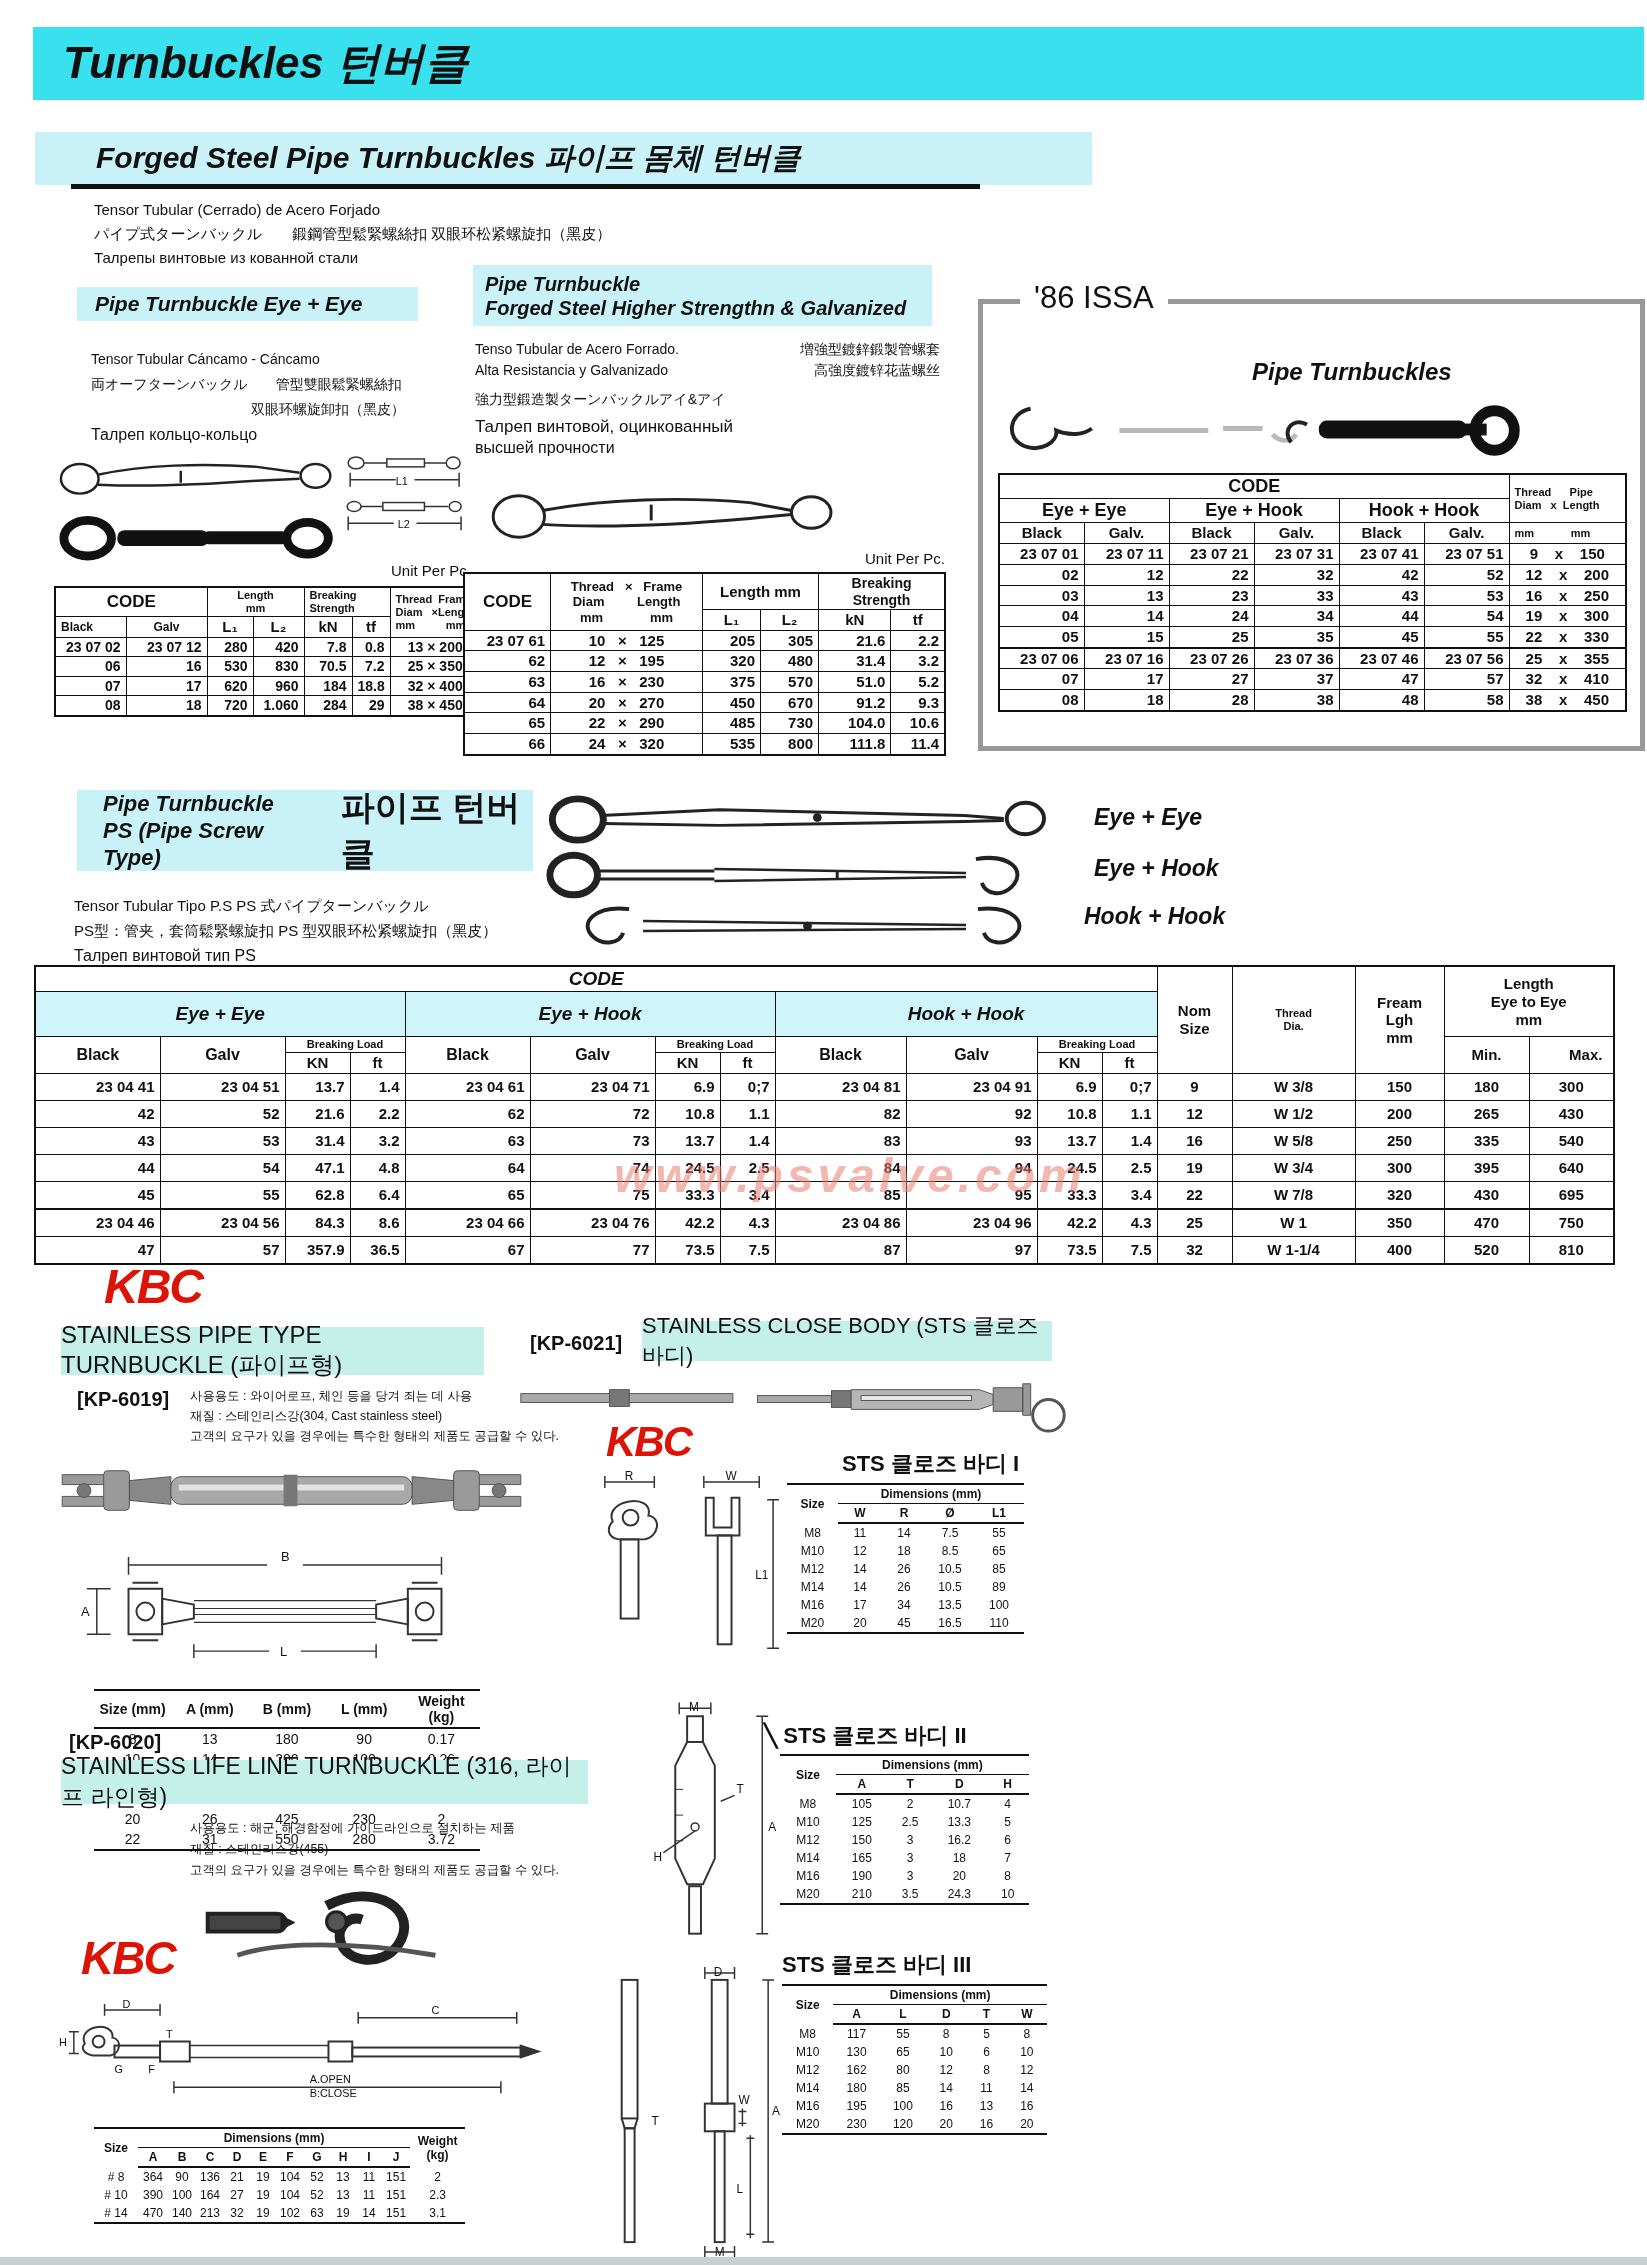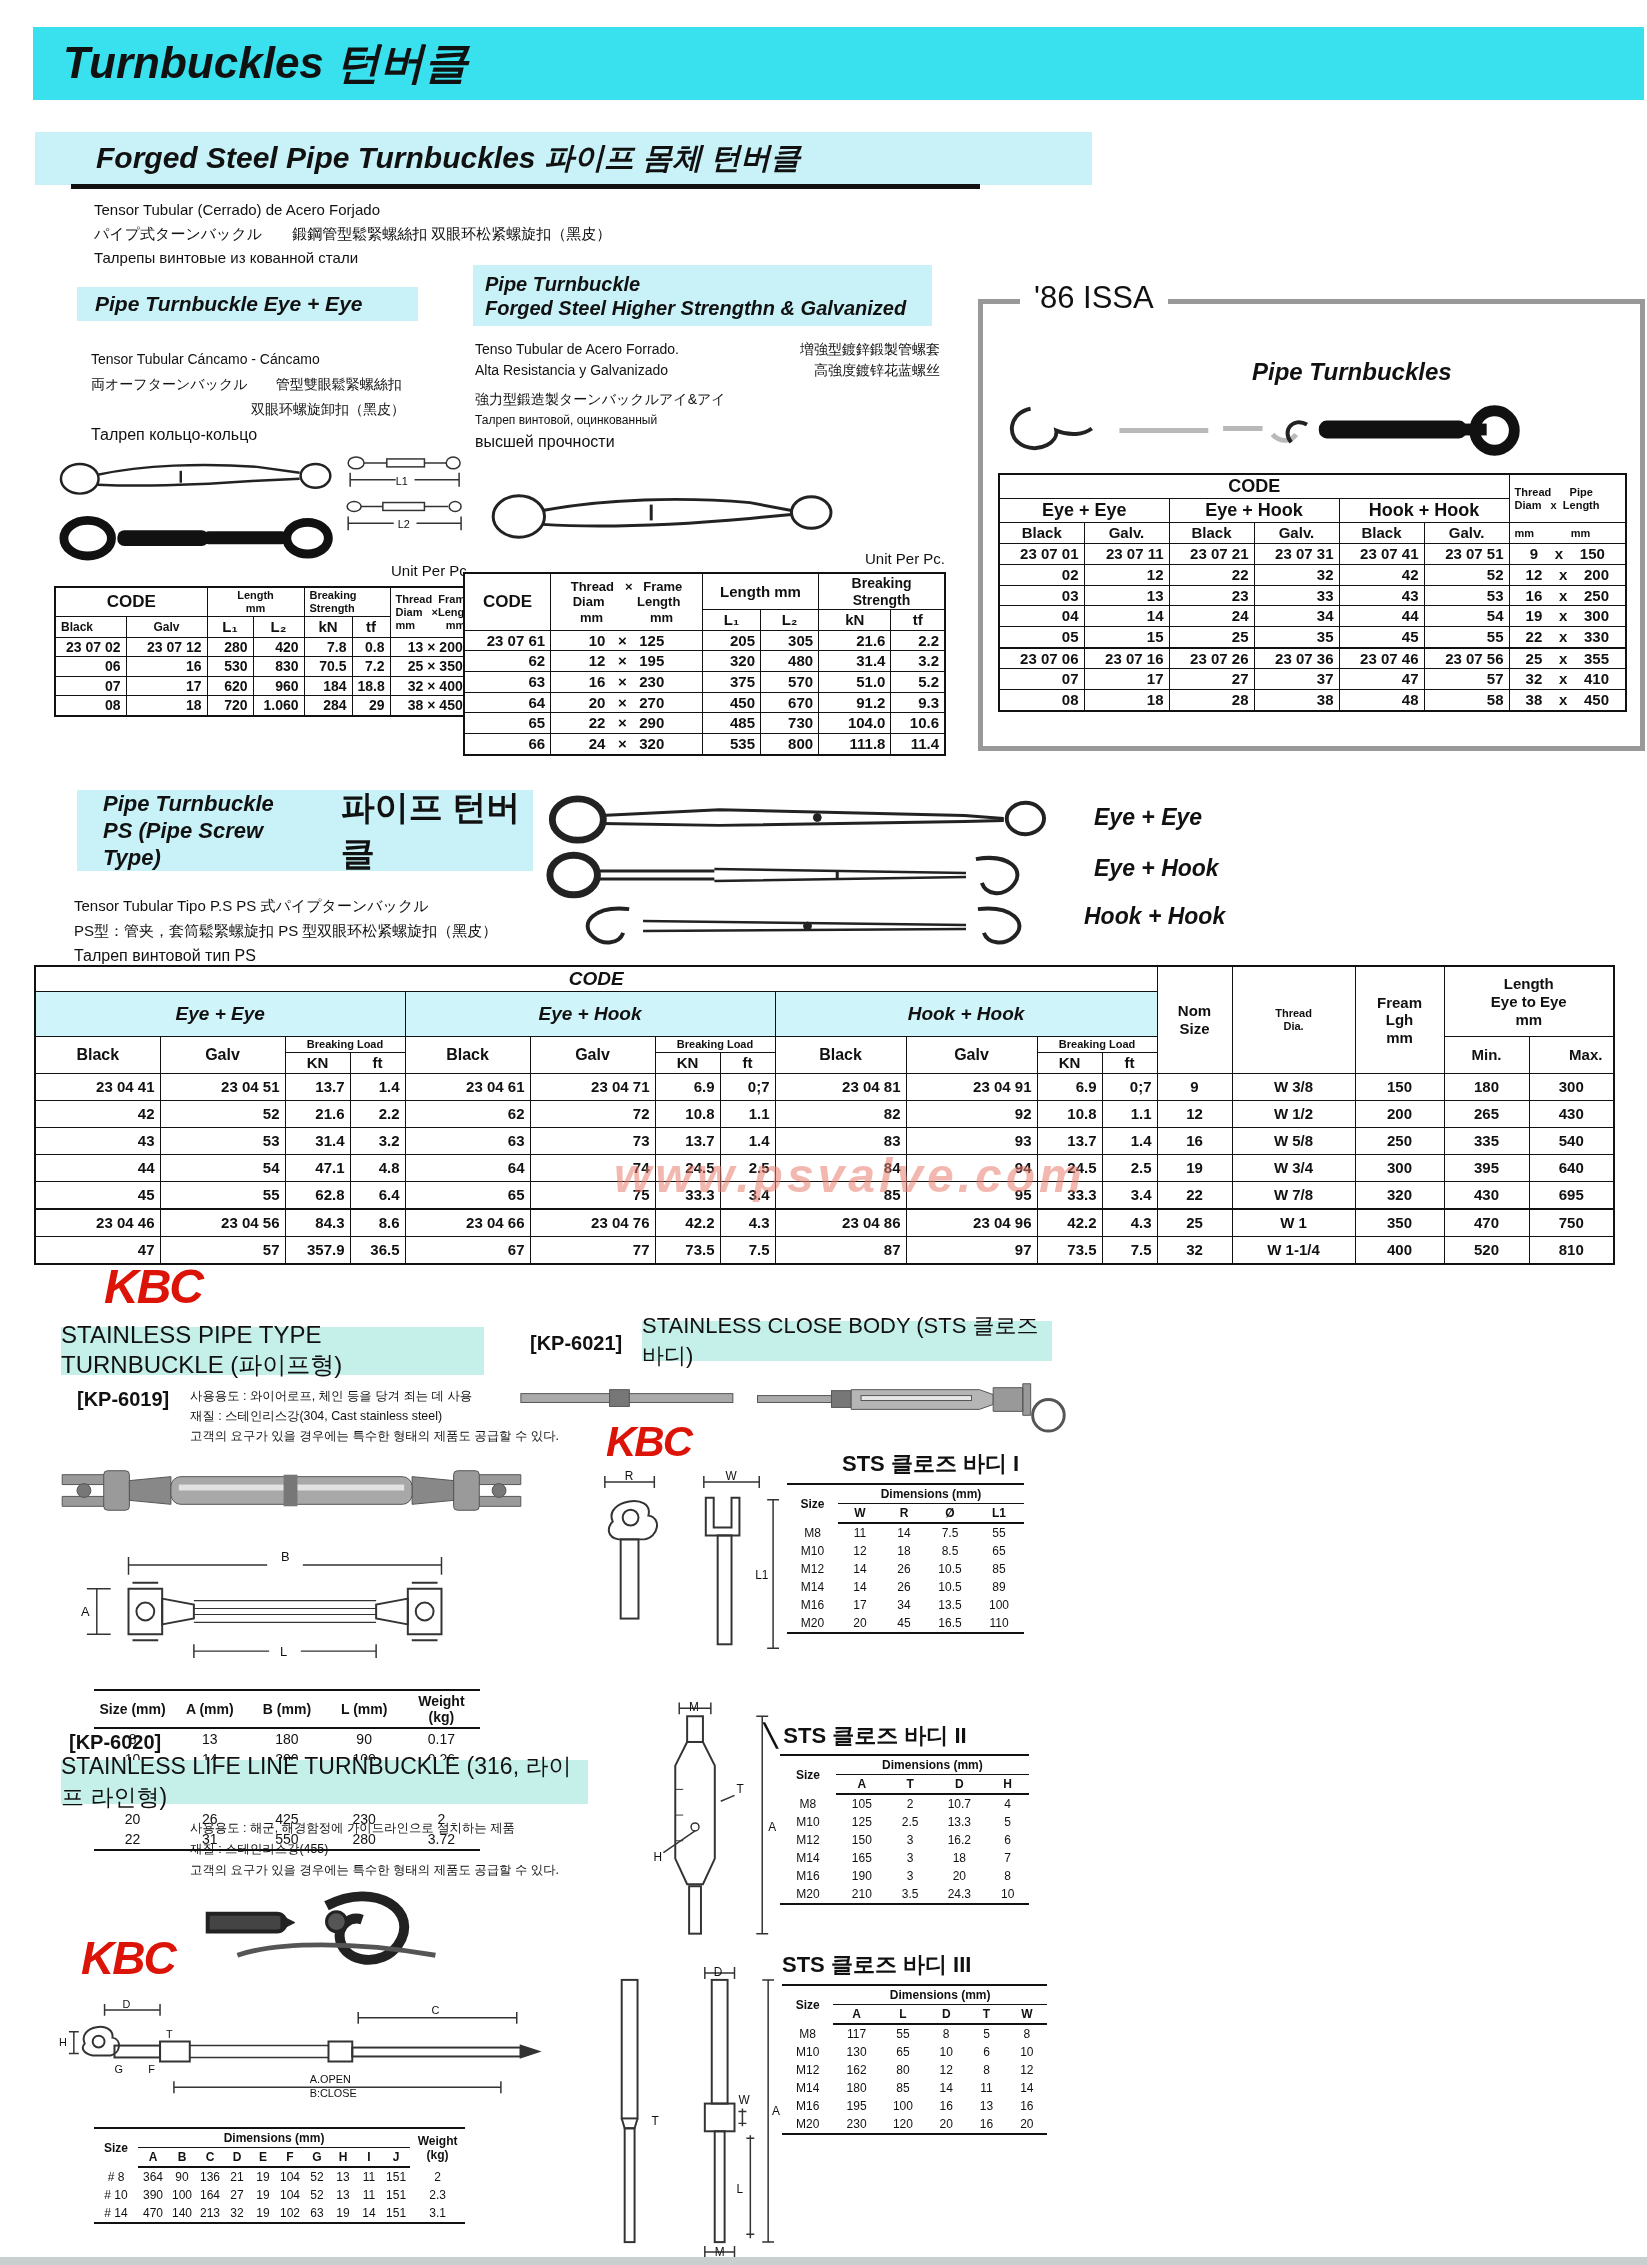--- a/index.html
+++ b/index.html
@@ -190,21 +190,21 @@
   <div class="abs" style="left:475px;top:339px;width:465px;font-size:14px;line-height:21px;">
     <div style="display:flex;justify-content:space-between;">
       <span>Tenso Tubular de Acero Forrado.</span>
       <span>増強型鍍鋅鍛製管螺套</span>
     </div>
     <div style="display:flex;justify-content:space-between;">
       <span>Alta Resistancia y Galvanizado</span>
       <span>高強度鍍锌花蓝螺丝</span>
     </div>
     <div style="margin-top:8px;">強力型鍛造製ターンバックルアイ&amp;アイ</div>
-    <div style="margin-top:0;font-size:12px;">Талреп винтовой, оцинкованный</div>
+    <div style="margin-top:6px;font-size:17px;">Талреп винтовой, оцинкованный</div>
     <div style="font-size:16px;">высшей прочности</div>
   </div>
   <svg class="abs" style="left:485px;top:473px;" width="366" height="81" viewBox="0 0 370 82">
     <g fill="none" stroke="#222" stroke-width="3">
       <ellipse cx="34" cy="44" rx="26" ry="21"></ellipse>
       <path d="M58 38 C120 26,200 24,268 30 L310 38"></path>
       <path d="M58 52 C120 56,200 52,268 46 L310 42"></path>
       <ellipse cx="330" cy="40" rx="20" ry="16"></ellipse>
       <line x1="168" y1="32" x2="168" y2="48"></line>
     </g>

